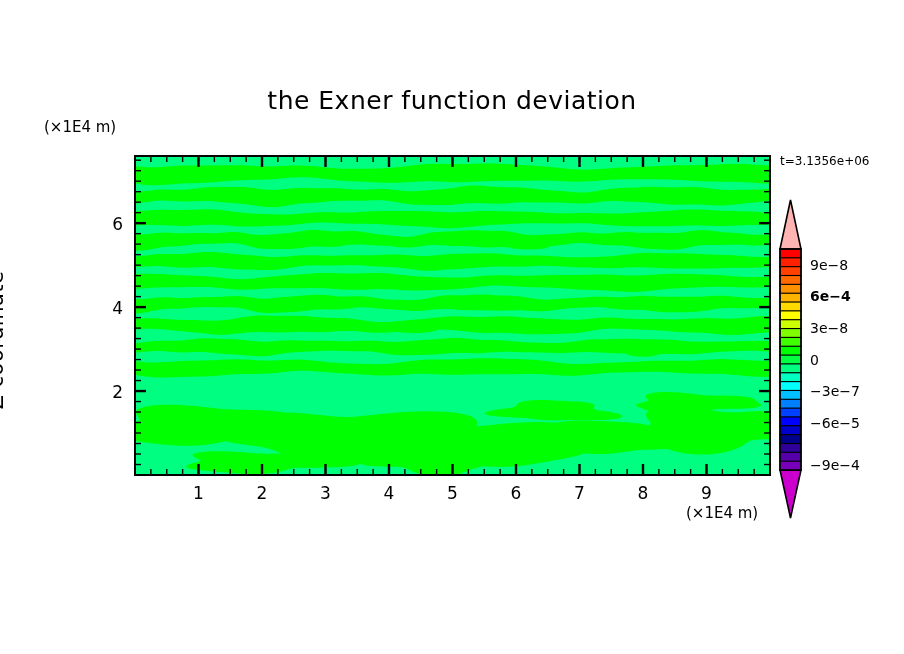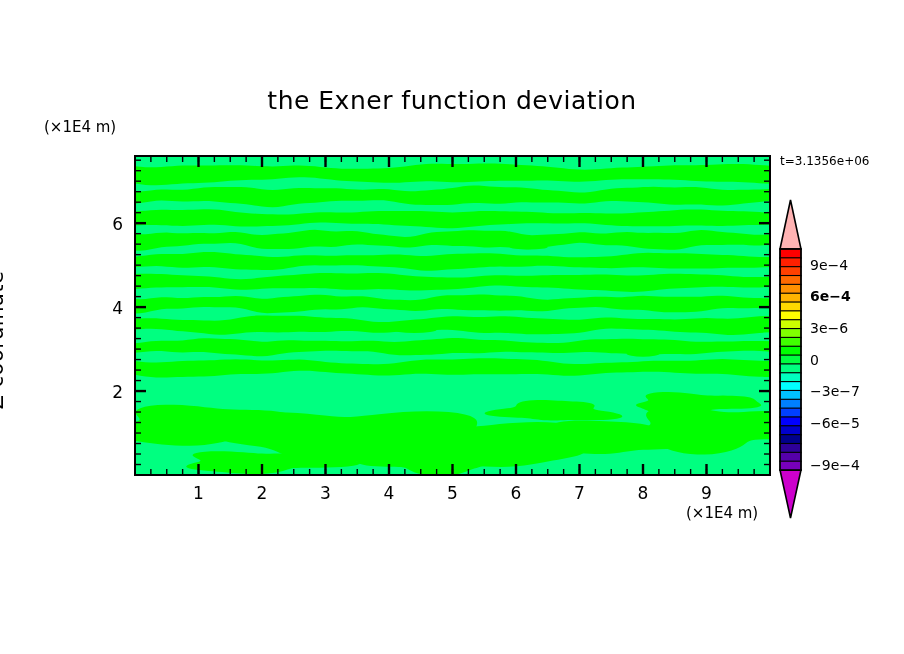--- a/index.html
+++ b/index.html
@@ -341,23 +341,23 @@
       <div class="tick-label" style="left: 613px; top: 483px; width: 60px;">8</div>
       <div class="tick-label" style="left: 676.5px; top: 483px; width: 60px;">9</div>
     </div>
   <div id="ytick-labels">
       <div class="tick-label" style="left: 83px; top: 382.053px; width: 40px; text-align: right;">2</div>
       <div class="tick-label" style="left: 83px; top: 298.105px; width: 40px; text-align: right;">4</div>
       <div class="tick-label" style="left: 83px; top: 214.158px; width: 40px; text-align: right;">6</div>
     </div>
 
   <div id="cbar-labels">
-      <div class="cbar-label" style="left: 810px; top: 256.786px;">9e−4</div>
+      <div class="cbar-label" style="left: 810px; top: 256.786px;">9e−8</div>
       <div class="cbar-label" style="left: 810px; top: 288.357px; font-weight: bold;">6e−4</div>
-      <div class="cbar-label" style="left: 810px; top: 319.929px;">3e−6</div>
+      <div class="cbar-label" style="left: 810px; top: 319.929px;">3e−8</div>
       <div class="cbar-label" style="left: 810px; top: 351.5px;">0</div>
       <div class="cbar-label" style="left: 810px; top: 383.071px;">−3e−7</div>
       <div class="cbar-label" style="left: 810px; top: 414.643px;">−6e−5</div>
       <div class="cbar-label" style="left: 810px; top: 457px;">−9e−4</div>
     </div>
 
 
   <div class="txt" id="yaxis-title">Z coordinate</div>
 
   <div class="txt" id="right-units">(×1E4 m)</div>

